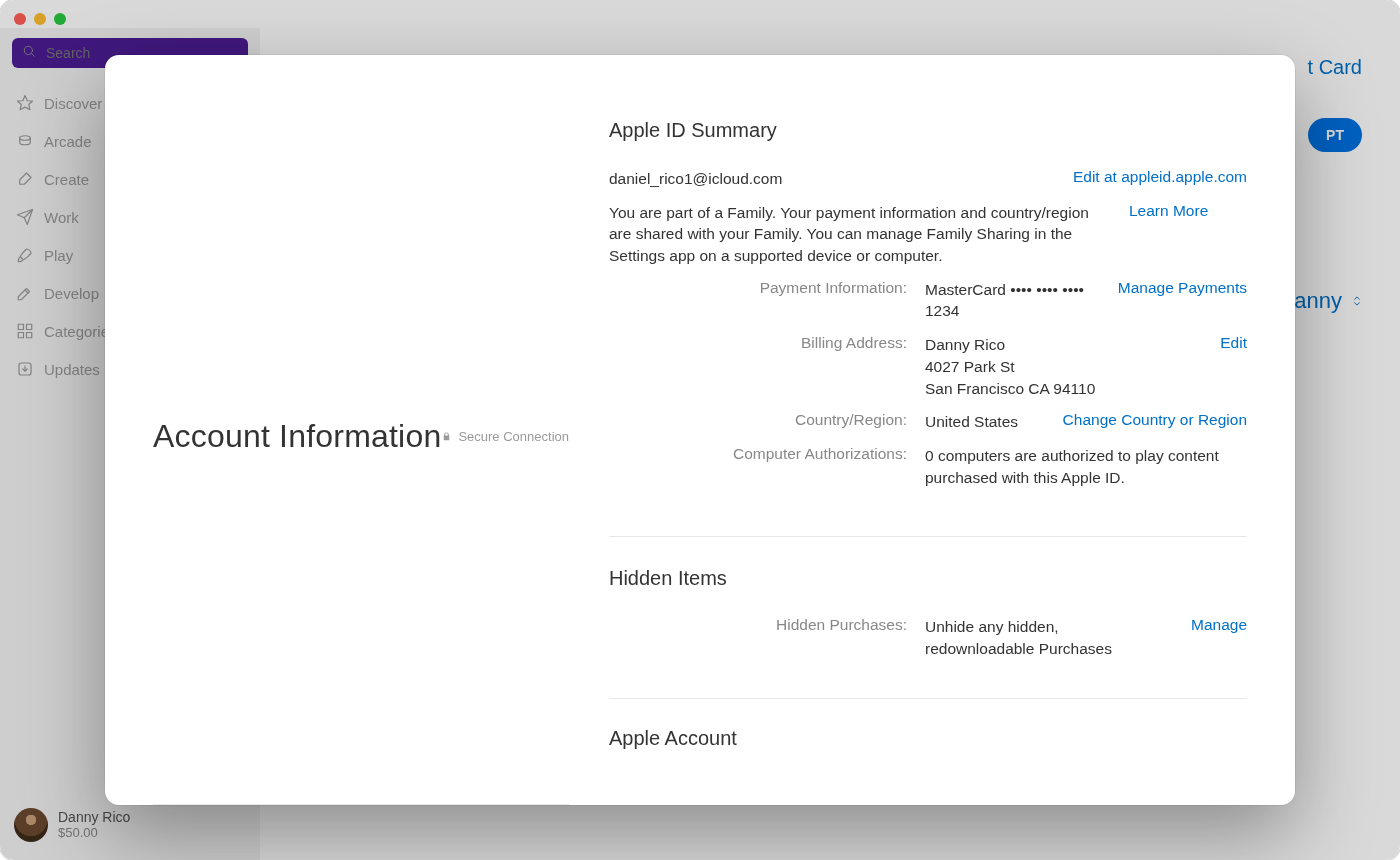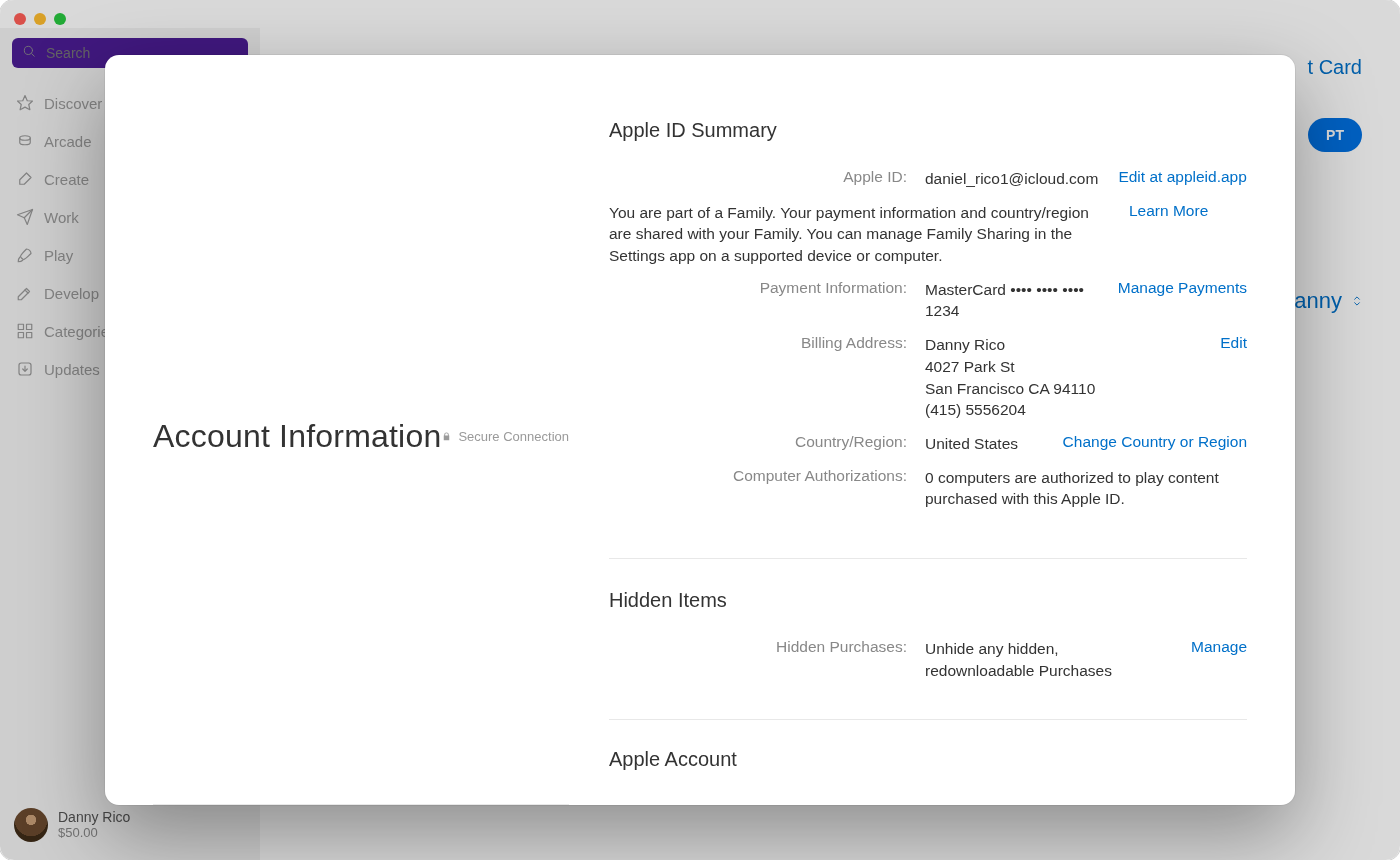--- a/index.html
+++ b/index.html
@@ -260,21 +260,20 @@
         </svg>
       <span>Secure Connection</span>
     </div>
   </div>
 
   <div class="sheet-scroll">
 
     <h2 class="section-title">Apple ID Summary</h2>
 
     <div class="row">
-      <div class="key">Apple ID:</div>
       <div class="val">daniel_rico1@icloud.com</div>
       <div class="action"><a href="#">Edit at appleid.apple.com</a></div>
     </div>
 
     <div class="row">
       <div class="val" style="max-width:500px;">You are part of a Family. Your payment information and country/region are shared with your Family. You can manage Family Sharing in the Settings app on a supported device or computer.</div>
       <div class="action"><a href="#">Learn More</a></div>
     </div>
 
     <div class="row">
@@ -282,21 +281,20 @@
       <div class="val">MasterCard •••• •••• •••• 1234</div>
       <div class="action"><a href="#">Manage Payments</a></div>
     </div>
 
     <div class="row">
       <div class="key">Billing Address:</div>
       <div class="val">
         <div>Danny Rico</div>
         <div>4027 Park St</div>
         <div>San Francisco CA 94110</div>
-        <div>(415) 5556204</div>
       </div>
       <div class="action"><a href="#">Edit</a></div>
     </div>
 
     <div class="row">
       <div class="key">Country/Region:</div>
       <div class="val">United States</div>
       <div class="action"><a href="#">Change Country or Region</a></div>
     </div>
 

